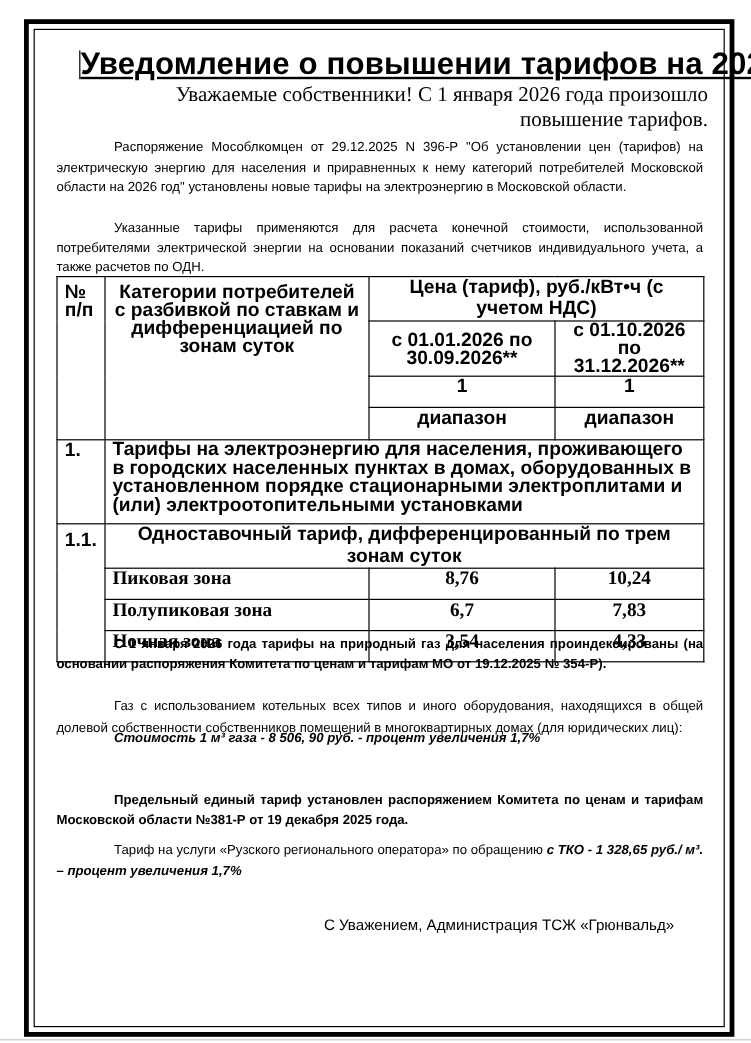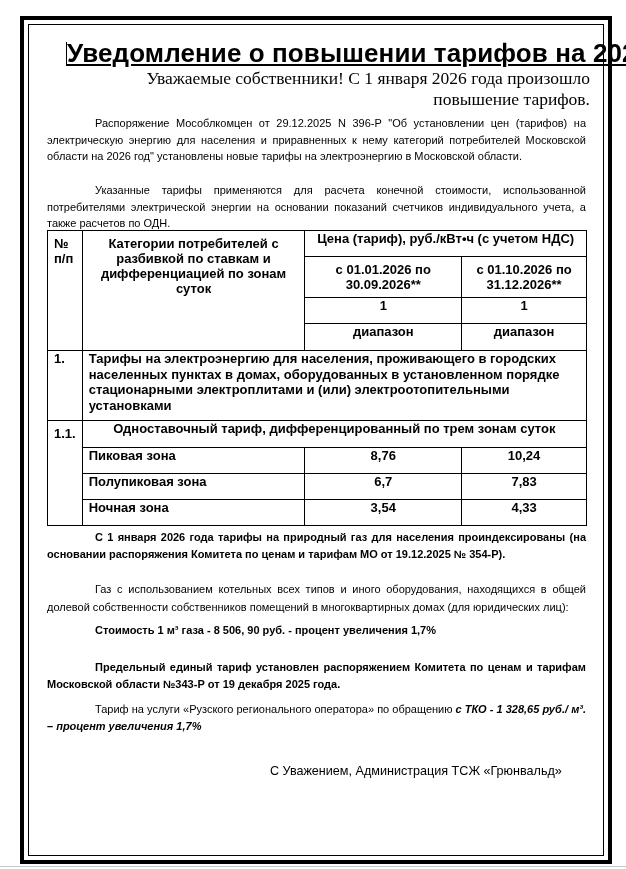--- a/index.html
+++ b/index.html
@@ -7,41 +7,41 @@
   .frame-outer { position: absolute; left: 20px; top: 16px; width: 584px; height: 840px; border: 4px solid #000; }
   .frame-inner { position: absolute; left: 28px; top: 24px; width: 574px; height: 830px; border: 1px solid #000; }
   .bottom-rule { position: absolute; left: 0; top: 866px; width: 626px; height: 1px; background: #c8c8c8; }
   .title { position: absolute; left: 66px; top: 38px; width: 520px; font-family: Liberation Sans, sans-serif; font-weight: bold; font-size: 26px; letter-spacing: 0.1px; white-space: nowrap; }
   .title u { text-decoration: underline; text-underline-offset: 2px; text-decoration-thickness: 1.5px; }
   .title .cursor { display: inline-block; width: 1px; height: 24px; background: #000; vertical-align: -4px; margin-right: 0; }
   .greeting { position: absolute; left: 60px; top: 68px; width: 530px; font-family: "Liberation Serif", serif; font-size: 17.5px; line-height: 21px; text-align: right; text-indent: 24px; }
   .para { position: absolute; left: 47px; width: 539px; font-size: 11px; line-height: 16.5px; text-align: justify; text-indent: 48px; }
   .p1 { top: 115px; }
   .p2 { top: 182px; }
-  table.tariffs { position: absolute; left: 47px; top: 230px; width: 540px; border-collapse: collapse; font-size: 13px; font-weight: bold; }
+  table.tariffs { position: absolute; left: 47px; top: 230px; width: 540px; border-collapse: collapse; font-size: 16px; font-weight: bold; }
   table.tariffs td { border: 1px solid #000; padding: 0 6px; vertical-align: top; }
   .c-num { width: 20px; }
   .c-cat { width: 210px; }
   .c-p1 { width: 144px; }
   .c-p2 { width: 112px; }
   .center { text-align: center; }
   .r-h1 td { height: 25px; }
   .r-h2 td { height: 40px; }
   .r-h3 td { height: 25px; }
   .r-h4 td { height: 26px; }
   .r-1 td { height: 69px; padding-top: 5px; }
   .r-11 td { height: 26px; }
-  .r-z td { height: 25px; vertical-align: middle; }
+  .r-z td { height: 25px; vertical-align: middle; font-family: Liberation Serif, serif; }
   .r-h1 td, .r-h3 td, .r-h4 td, .r-11 td { vertical-align: middle; }
   .r-h2 td.center { vertical-align: middle; line-height: 15px; }
   .hdr-num { padding-top: 5px !important; line-height: 15px; }
   .hdr-cat { padding-top: 5px !important; line-height: 15px; text-align: center; }
   .p3 { top: 529px; font-weight: bold; }
   .p4 { top: 581px; line-height: 17.5px; }
-  .p5 { top: 622px; font-weight: bold; }
+  .p5 { top: 607px; font-weight: bold; font-style: italic; }
   .p6 { top: 659px; font-weight: bold; }
   .p7 { top: 701px; }
   .p7 .emph { font-weight: bold; font-style: italic; }
   .signature { position: absolute; left: 270px; top: 764px; font-size: 12.6px; font-weight: normal; white-space: nowrap; }
 </style>
 </head>
 <body>
 
 <div class="frame-outer"></div>
 <div class="frame-inner"></div>
@@ -95,16 +95,16 @@
     <td>Ночная зона</td>
     <td class="center">3,54</td>
     <td class="center">4,33</td>
   </tr>
 </tbody>
   </table>
 
 <div class="para p3">С 1 января 2026 года тарифы на природный газ для населения проиндексированы (на основании распоряжения Комитета по ценам и тарифам МО от 19.12.2025 № 354-Р).</div>
 <div class="para p4">Газ с использованием котельных всех типов и иного оборудования, находящихся в общей долевой собственности собственников помещений в многоквартирных домах (для юридических лиц):</div>
 <div class="para p5">Стоимость 1 м³ газа - 8 506, 90 руб.  - процент увеличения 1,7%</div>
-<div class="para p6">Предельный единый тариф установлен распоряжением Комитета по ценам и тарифам Московской области №343-Р от 19 декабря 2025 года.</div>
+<div class="para p6">Предельный единый тариф установлен распоряжением Комитета по ценам и тарифам Московской области №381-Р от 19 декабря 2025 года.</div>
 <div class="para p7"><span>Тариф на услуги «Рузского регионального оператора» по обращению </span><span class="emph">с ТКО - 1 328,65 руб./ м³. – процент увеличения 1,7%</span></div>
 
 <div class="signature">С Уважением, Администрация ТСЖ «Грюнвальд»</div>
 
 </body></html>

